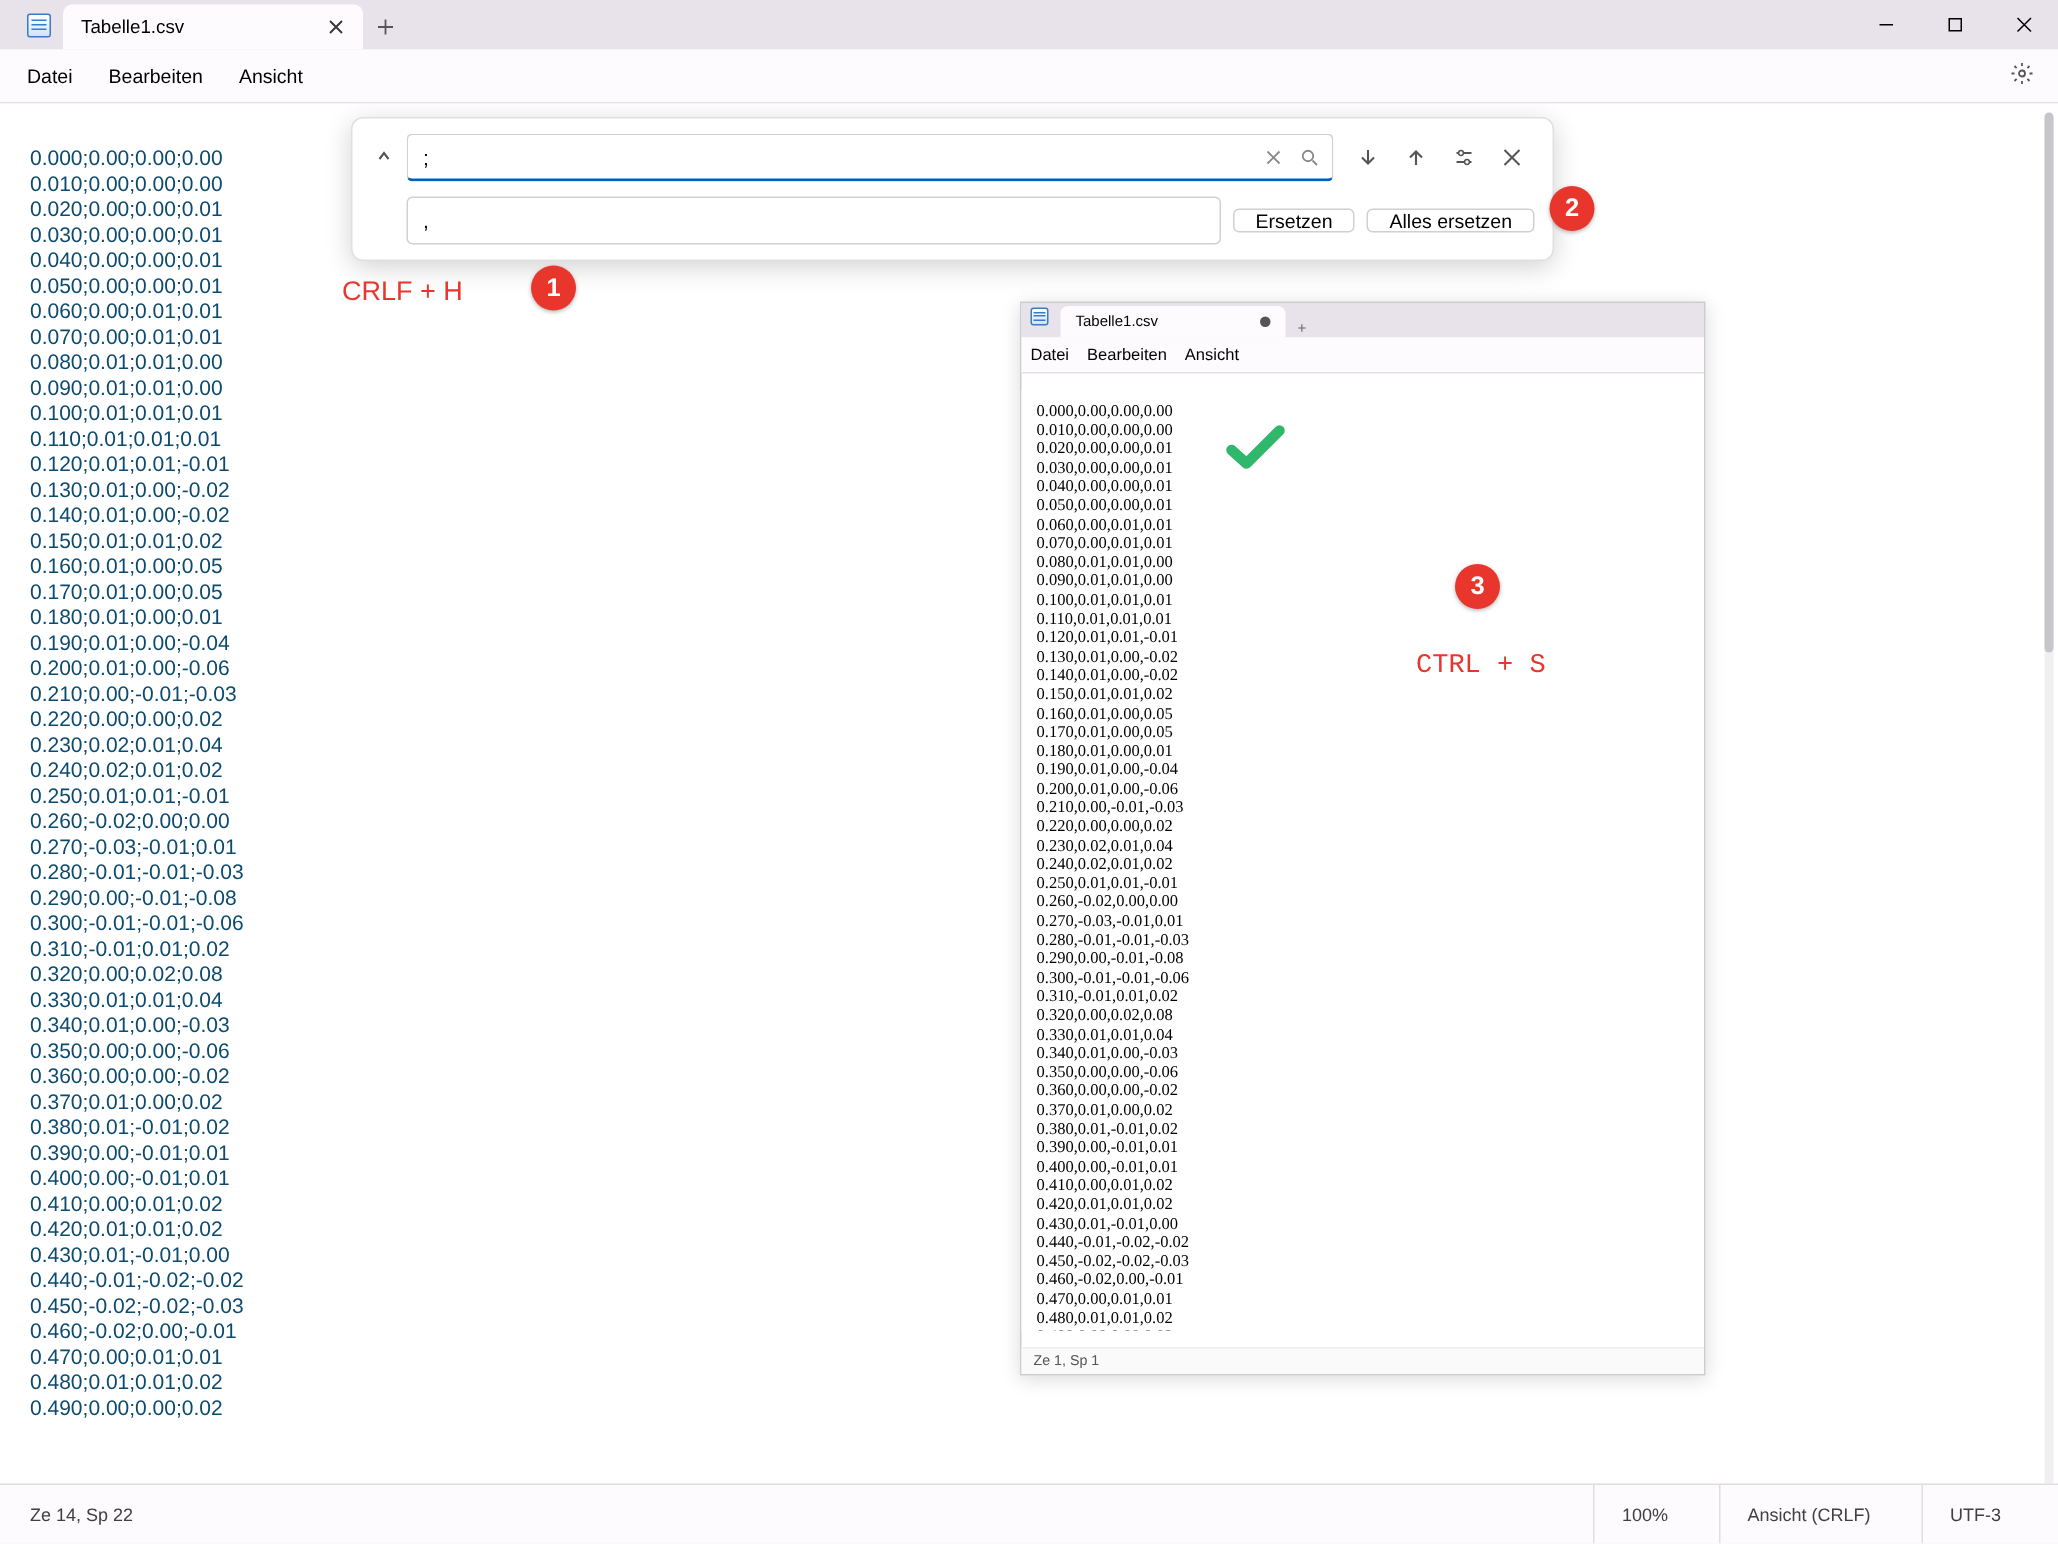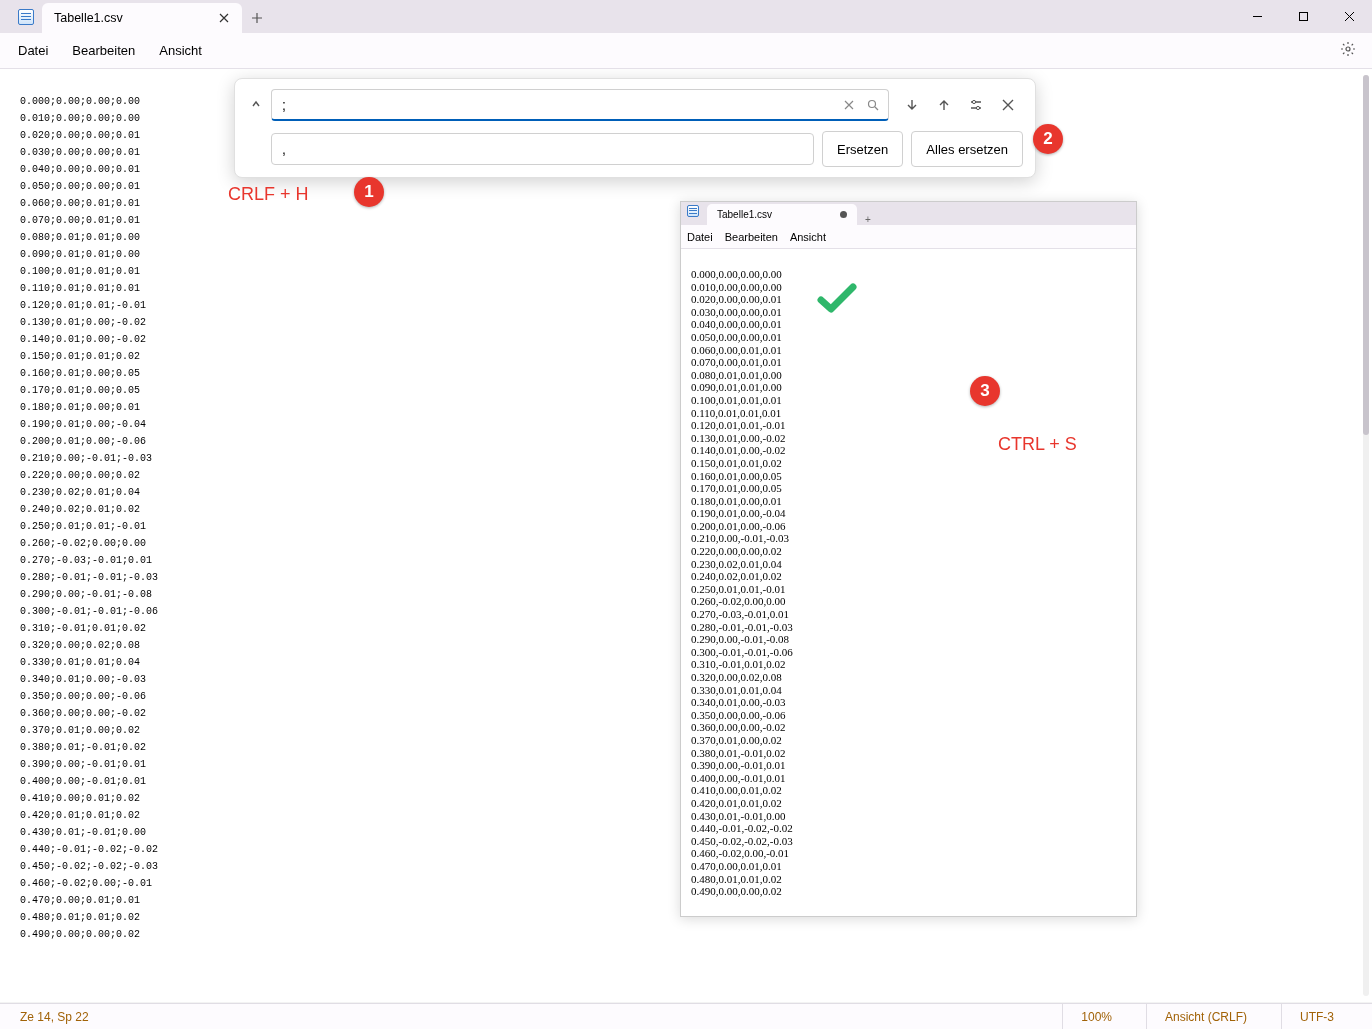--- a/index.html
+++ b/index.html
@@ -84,25 +84,25 @@
   }
   .content {
     position:absolute;
     top:69px;left:0;right:0;bottom:27px;
     background:#fff;
     overflow:hidden;
   }
   .editor-text {
     position:absolute;
     top:14px; left:20px;
-    font-family:Liberation Mono, monospace;
-    font-size:10px;
+    font-family:Liberation Sans, sans-serif;
+    font-size:14px;
     line-height:17px;
     white-space:pre;
-    color:#000000;
+    color:#0c4a6e;
   }
   .find-replace {
     position:absolute;
     top:9px;
     left:234px;
     width:802px;
     background:#fff;
     border:1px solid #e0e0e0;
     border-radius:8px;
     box-shadow:0 4px 18px rgba(0,0,0,0.18);
@@ -128,21 +128,21 @@
   }
   .find-wrap { position:relative;flex:1;display:flex; }
   .find-wrap .inner-btns {
     position:absolute;right:6px;top:50%;transform:translateY(-50%);display:flex;gap:4px;
   }
   .inner-icon {width:20px;height:20px;display:flex;align-items:center;justify-content:center;cursor:pointer;color:#666;}
   .replace-input {
     flex:1;height:32px;border:1px solid #d0d0d0;border-radius:4px;padding:0 10px;font-size:14px;outline:none;
   }
   .fr-btn {
-    height:36px;padding:0 14px;border:1px solid #d0d0d0;border-radius:4px;background:#fff;font-size:13px;cursor:pointer;
+    height:16px;padding:0 14px;border:1px solid #d0d0d0;border-radius:4px;background:#fff;font-size:13px;cursor:pointer;
   }
   .fr-nav {
     display:flex;gap:2px;align-items:center;height:32px;
   }
   .fr-nav-btn {width:30px;height:30px;display:flex;align-items:center;justify-content:center;cursor:pointer;color:#555;}
   .step-badge {
     width:30px;height:30px;border-radius:50%;background:#e8362d;color:#fff;display:flex;align-items:center;justify-content:center;font-weight:600;font-size:17px;position:absolute;box-shadow:0 1px 3px rgba(0,0,0,0.3);
   }
   .step-label {
     position:absolute;color:#e8362d;font-size:18px;font-family:'Segoe UI',sans-serif;
@@ -171,21 +171,21 @@
   .inset-menubar {
     height:24px;background:#fdfbfe;display:flex;align-items:center;padding:0 6px;gap:12px;font-size:11px;border-bottom:1px solid #e4e0e8;
   }
   .inset-content {
     flex:1;background:#fff;padding:8px 10px;font-family:Liberation Serif, serif;font-size:11px;line-height:12.6px;white-space:pre;overflow:hidden;
   }
   .inset-status {
     height:18px;border-top:1px solid #eee;font-size:9.5px;padding:0 8px;display:flex;align-items:center;color:#555;background:#fafafa;
   }
   .statusbar {
-    position:absolute;bottom:0;left:0;right:0;height:26px;background:#fdfbfe;border-top:1px solid #e0dde4;display:flex;align-items:center;padding:0 20px;font-size:12px;color:#a16207;
+    position:absolute;bottom:0;left:0;right:0;height:40px;background:#fdfbfe;border-top:1px solid #e0dde4;display:flex;align-items:center;padding:0 20px;font-size:12px;color:#404040;
   }
   .status-spacer{flex:1;}
   .status-item{padding:0 18px;border-left:1px solid #e0dde4;height:100%;display:flex;align-items:center;margin-left:16px;}
   .status-item:first-of-type{border-left:none;}
   .scroll-track {position:absolute;right:3px;top:6px;bottom:6px;width:6px;background:#f0f0f0;border-radius:3px;}
   .scroll-thumb {position:absolute;right:3px;top:6px;width:6px;height:360px;background:#c8c4cc;border-radius:3px;}
   .inset-app-icon {position:absolute;left:6px;top:3px;width:16px;height:16px;}
 </style>
 </head>
 <body>
@@ -421,29 +421,32 @@
 0.400,0.00,-0.01,0.01
 0.410,0.00,0.01,0.02
 0.420,0.01,0.01,0.02
 0.430,0.01,-0.01,0.00
 0.440,-0.01,-0.02,-0.02
 0.450,-0.02,-0.02,-0.03
 0.460,-0.02,0.00,-0.01
 0.470,0.00,0.01,0.01
 0.480,0.01,0.01,0.02
 0.490,0.00,0.00,0.02</pre>
+    <div class="inset-status">
+      <span>Ze 1, Sp 1</span>
+    </div>
   </div>
 
   <div class="checkmark" style="top:213px;left:817px;">
     <svg width="40" height="32" viewBox="0 0 40 32">
         <path d="M4 18 L14 27 L36 5" stroke="#2fb76b" stroke-width="7" fill="none" stroke-linecap="round" stroke-linejoin="round"></path>
       </svg>
   </div>
   <div class="step-badge" style="top:307px;left:970px;">3</div>
-  <div class="step-label" style="top:365px;left:998px;">CTRL + S</div>
+  <div class="step-label" style="top:365px;left:944px;font-family:Liberation Mono, monospace;">CTRL + S</div>
 
 </div>
 
 <div class="statusbar">
   <span>Ze 14, Sp 22</span>
   <span class="status-spacer"></span>
   <span class="status-item">100%</span>
   <span class="status-item">Ansicht (CRLF)</span>
   <span class="status-item">UTF-3</span>
 </div>

